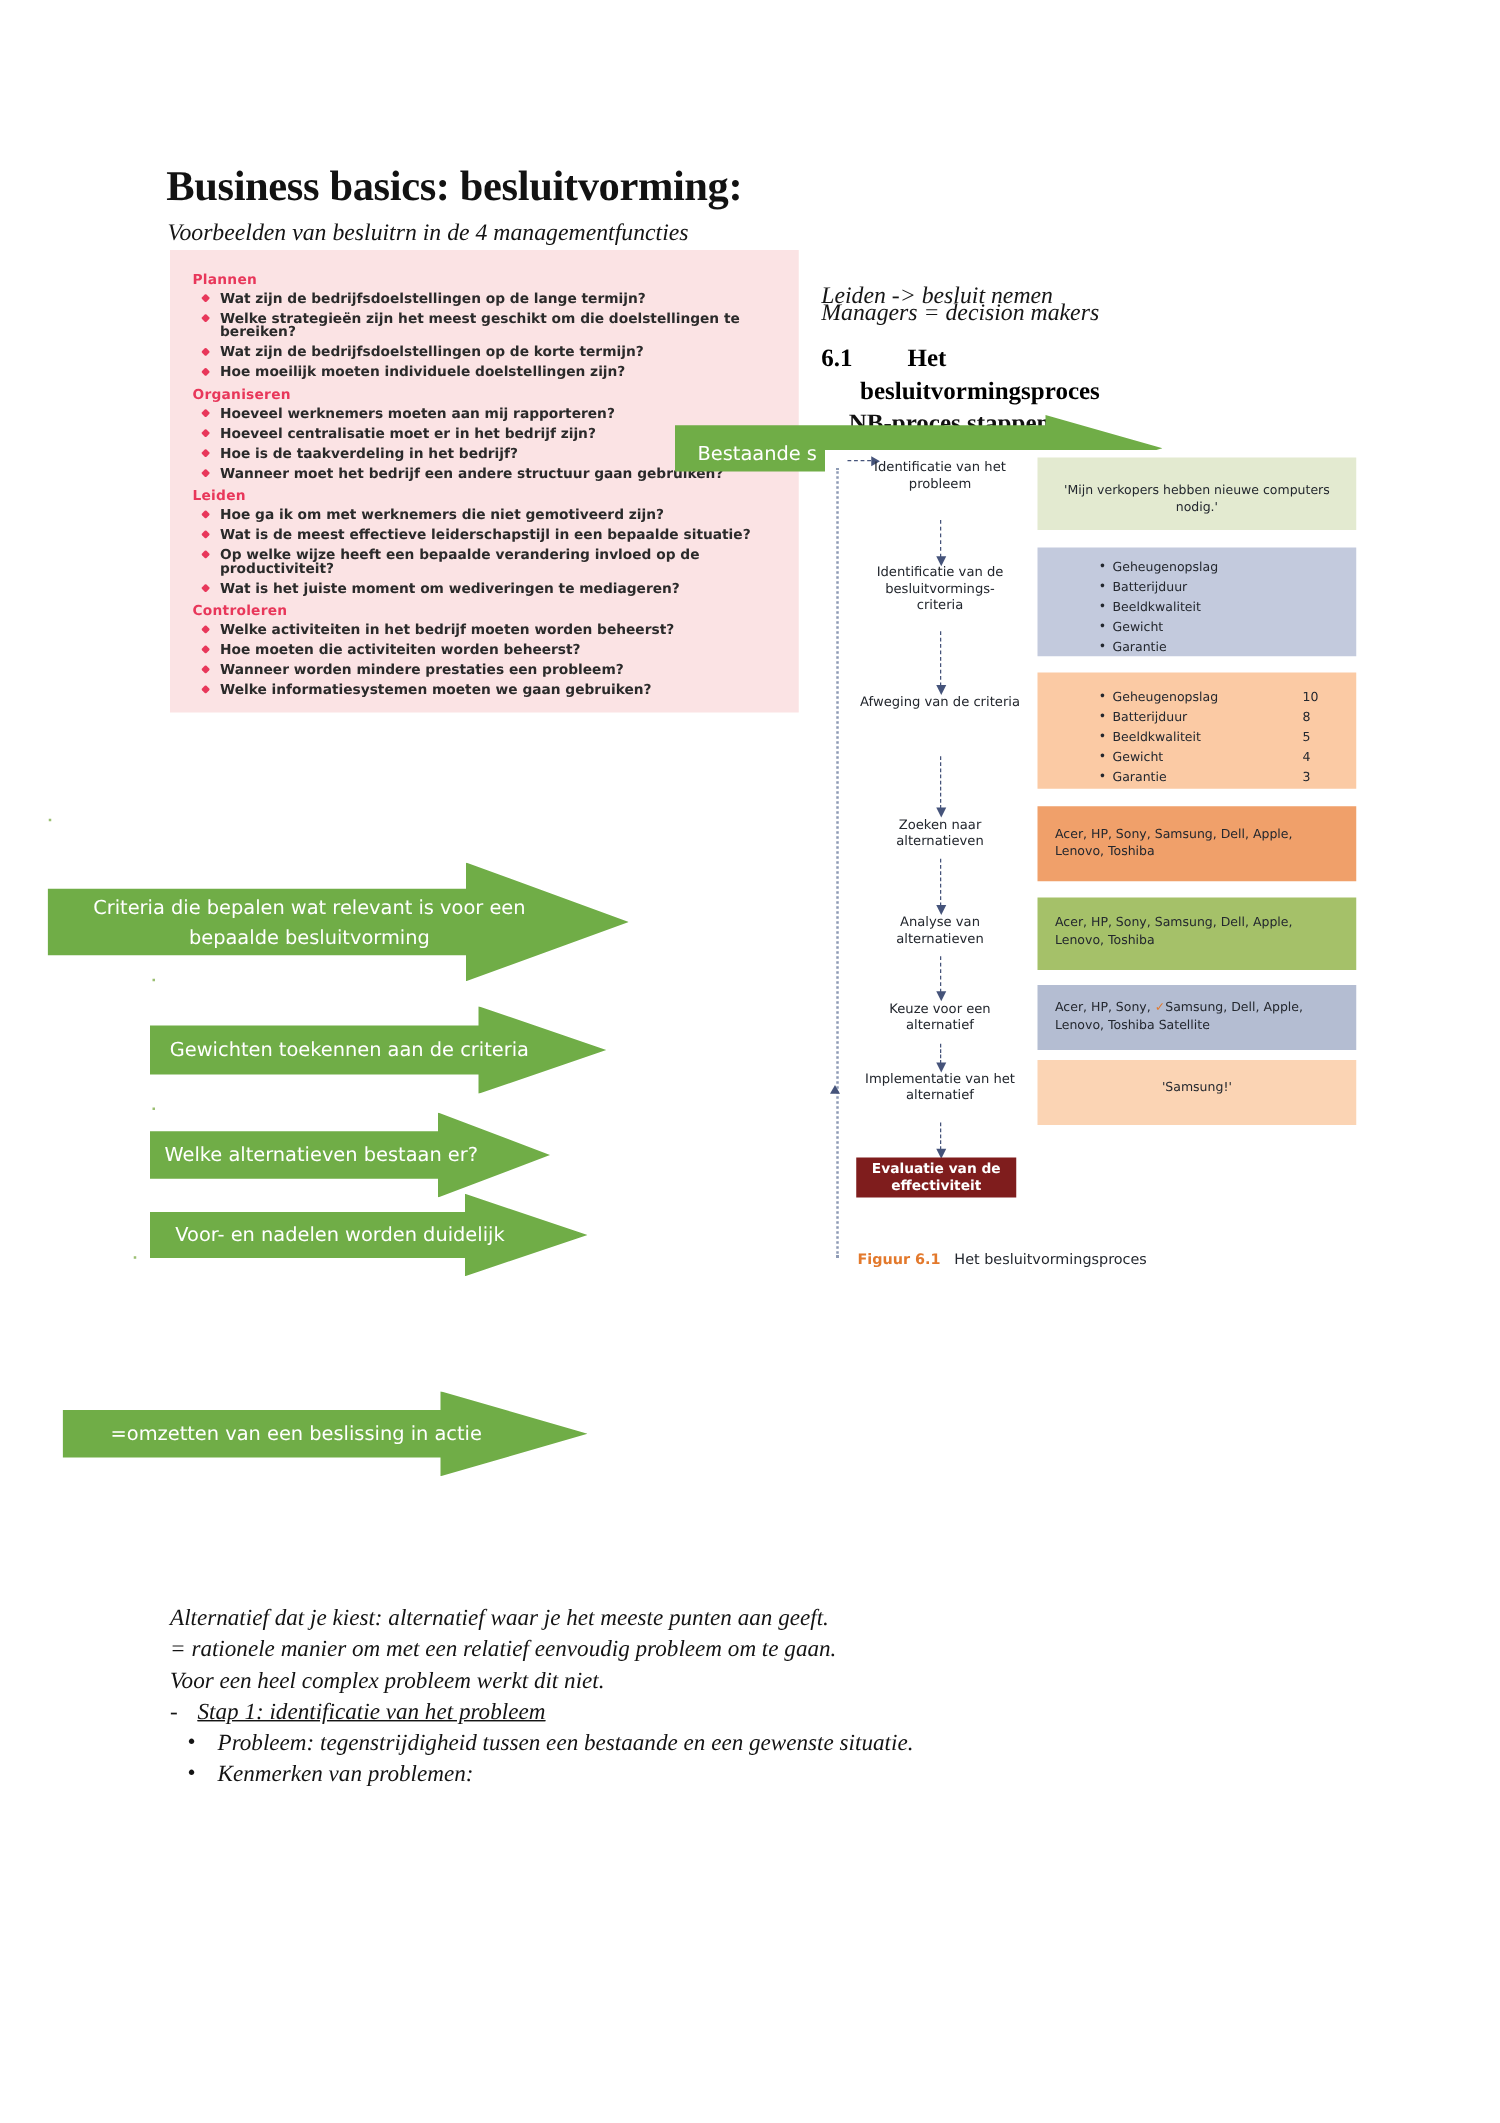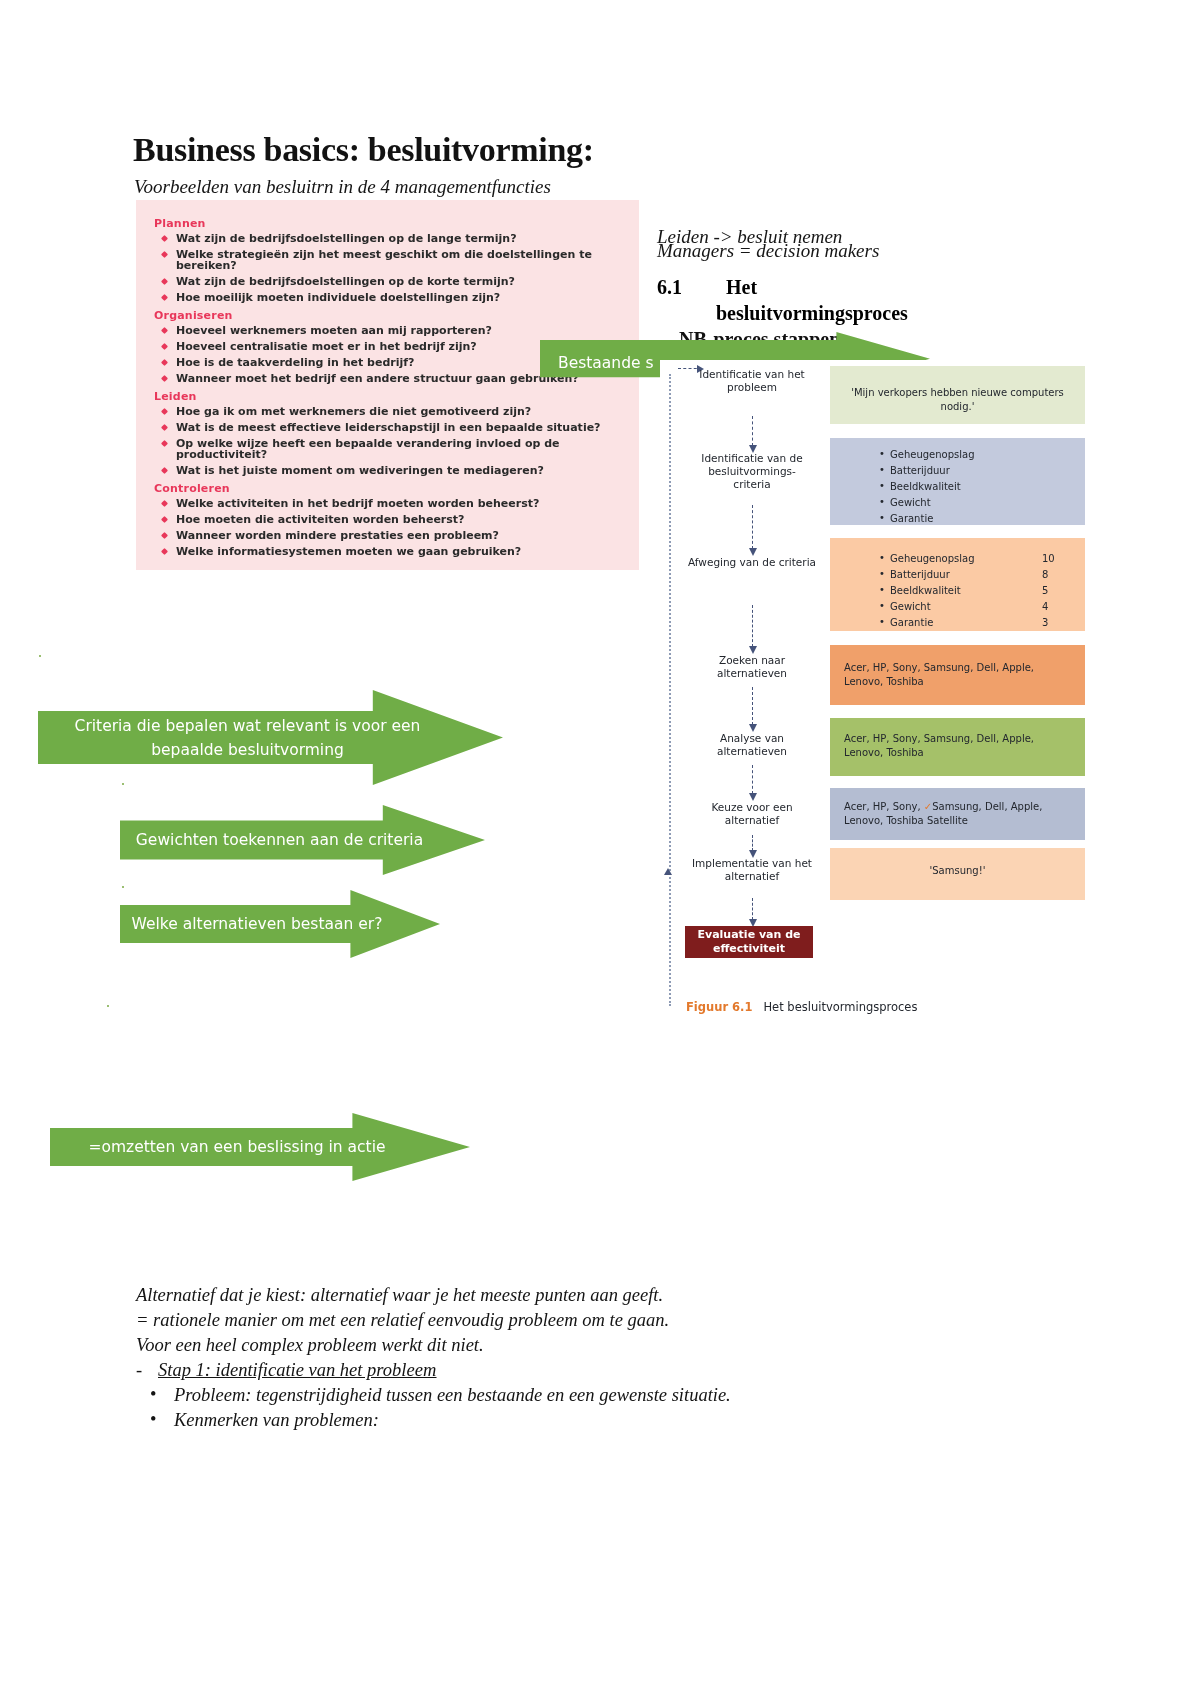--- a/index.html
+++ b/index.html
@@ -54,21 +54,21 @@
   }
   .sec-num{
     position:absolute;left:657px;top:276px;
     font-weight:bold;font-size:20px;white-space:nowrap;
   }
   .sec-title-1{
     position:absolute;left:726px;top:276px;
     font-weight:bold;font-size:20px;white-space:nowrap;
   }
   .sec-title-2{
-    position:absolute;left:716px;top:302px;
+    position:absolute;left:688px;top:302px;
     font-weight:bold;font-size:20px;white-space:nowrap;
   }
   .sec-title-3{
     position:absolute;left:679px;top:328px;
     font-weight:bold;font-size:20px;white-space:nowrap;
     color:#111;
   }
 
   
   .arrow{
@@ -311,20 +311,23 @@
   </div>
 
   <div class="arrow pent" style="left:120px;top:805px;width:365px;height:70px;">
     <span class="txt">Gewichten toekennen aan de criteria</span>
   </div>
 
   <div class="arrow pent" style="left:120px;top:890px;width:320px;height:68px;">
     <span class="txt">Welke alternatieven bestaan er?</span>
   </div>
 
+  <div class="arrow pent" style="left:120px;top:955px;width:350px;height:66px;">
+    <span class="txt">Voor- en nadelen worden duidelijk</span>
+  </div>
 
 
   <div class="arrow pent" style="left:50px;top:1113px;width:420px;height:68px;">
     <span class="txt">=omzetten van een beslissing in actie</span>
   </div>
 
   <div class="tiny-dot" style="left:39px;top:655px;"></div>
   <div class="tiny-dot" style="left:122px;top:783px;"></div>
   <div class="tiny-dot" style="left:122px;top:886px;"></div>
   <div class="tiny-dot" style="left:107px;top:1005px;"></div>

